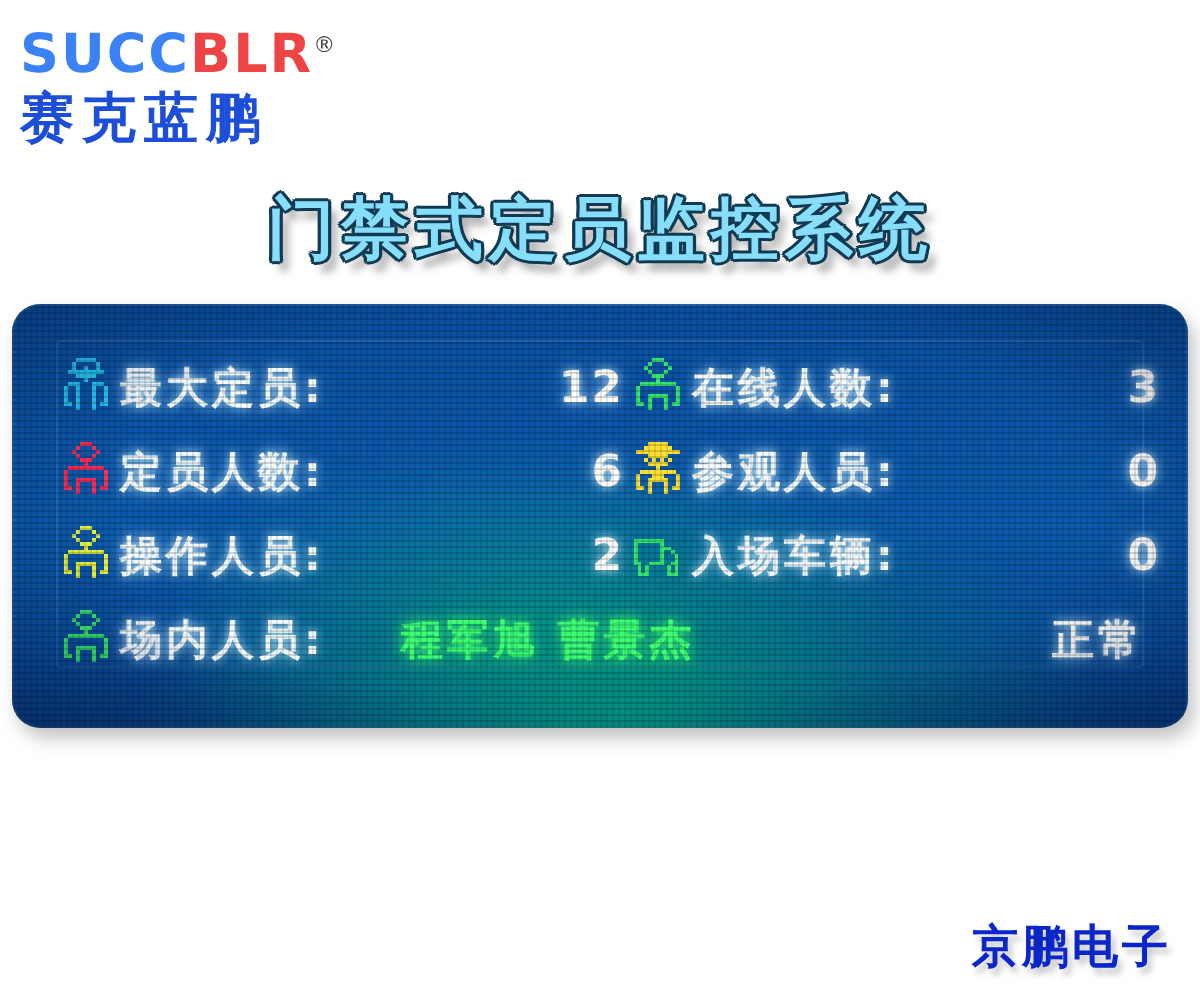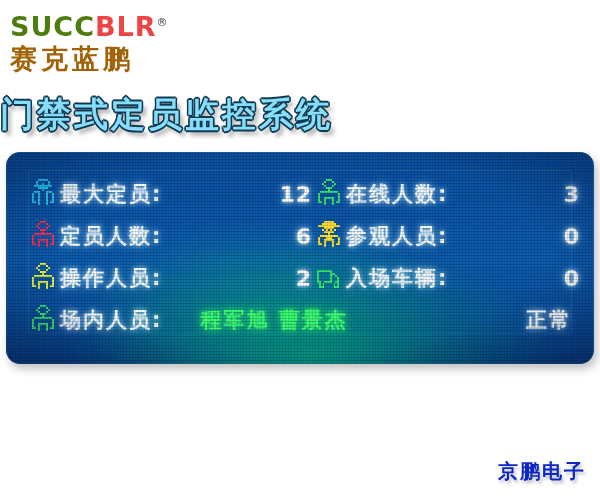--- a/index.html
+++ b/index.html
@@ -11,36 +11,37 @@
   }
   #stage { position:relative; width:600px; height:500px; background:#fff; }
 
   
   .brand { position:absolute; left:10px; top:8px; width:210px; }
   .brand-latin {
     font-family:"DejaVu Sans", sans-serif;
     font-size:27px; font-weight:bold; letter-spacing:1px;
     line-height:30px; white-space:nowrap;
   }
-  .brand-latin .b-red  { color:#4d7c0f; }
+  .brand-latin .b-red  { color:#3b82f6; }
   .brand-latin .b-blue { color:#ef4444; }
   .brand-reg {
     font-size:11px; vertical-align:super; color:#444;
     font-weight:normal; letter-spacing:0;
   }
   .brand-cn {
     font-family:"DejaVu Serif", serif;
-    font-size:27px; font-weight:bold; color:#a16207;
+    font-size:27px; font-weight:bold; color:#1d4ed8;
     letter-spacing:4px; line-height:32px; white-space:nowrap;
     margin-top:1px;
   }
 
   
   .title {
     position:absolute; left:0; top:92px; width:600px;
+    text-align:center;
     font-family:"DejaVu Sans", sans-serif;
     font-size:34px; font-weight:bold;
     letter-spacing:3px;
     color:#86DEFB;
     text-shadow:
        -1.2px -1.2px 0 #123a52,
         1.2px -1.2px 0 #123a52,
        -1.2px  1.2px 0 #123a52,
         1.2px  1.2px 0 #123a52,
         0 -1.6px 0 #123a52,
@@ -132,21 +133,21 @@
   }
 
   
   .pixicon { display:block; }
   .pixicon .on { shape-rendering:crispEdges; }
 
   
   .footer-logo {
     position:absolute; right:14px; top:458px;
     font-family:"DejaVu Sans", sans-serif;
-    font-size:20px; font-weight:bold; letter-spacing:2px;
+    font-size:23px; font-weight:bold; letter-spacing:2px;
     color:#0b26C8;
     text-shadow:2px 3px 3px rgba(150,150,150,0.55);
     white-space:nowrap;
   }
 </style>
 </head>
 <body>
 
 <div id="stage">
 

